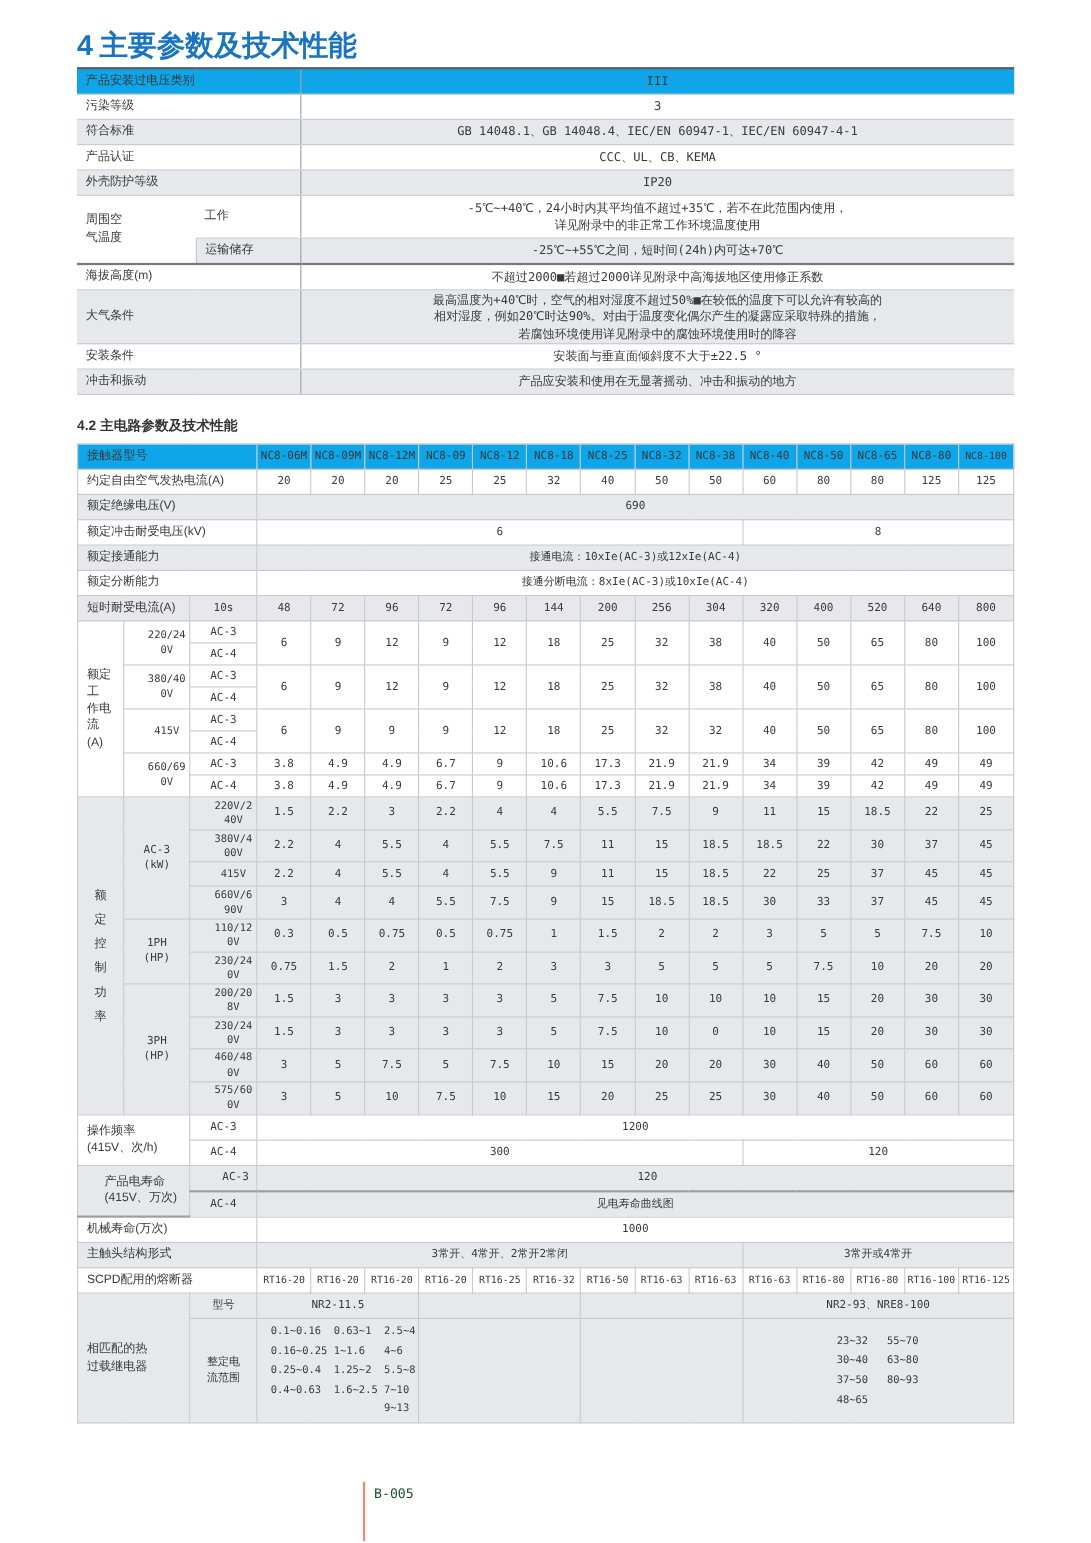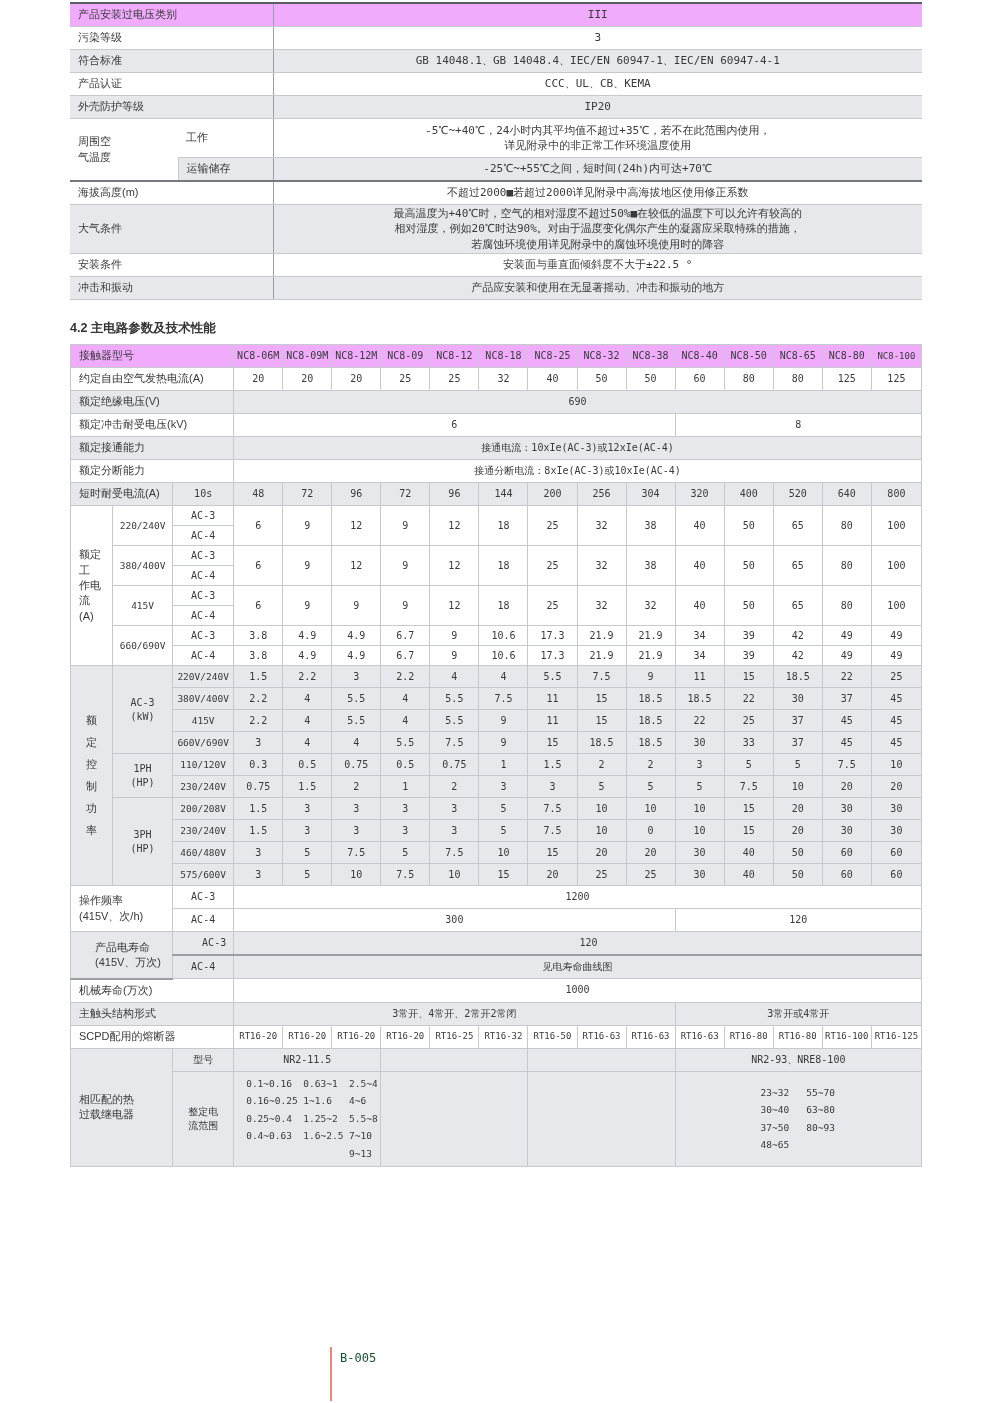--- a/index.html
+++ b/index.html
@@ -21,30 +21,30 @@
   
   .h1{margin:0;padding-top:24px;font-size:26px;font-weight:bold;color:#1b74be;}
   .h1 .num{margin-right:6px;}
   .h2{margin:20px 0 7px 0;font-size:12.5px;font-weight:bold;color:#333;}
 
   
   table{border-collapse:collapse;table-layout:fixed;width:852px;}
   td{vertical-align:middle;text-align:center;padding:1px 2px;line-height:1.4;
      font-size:10px;font-family:"DejaVu Sans Mono","Liberation Sans",sans-serif;
      border:1px solid #c6c9ce;word-wrap:break-word;}
-  tr.hd td{background:#f0abfc;}
+  tr.hd td{background:#0ea5e9;}
   tr.g td{background:#e7e8ec;}
   tr.w td{background:#ffffff;}
   td.lb{text-align:left;padding-left:8px;font-family:"Liberation Sans",sans-serif;font-size:11px;}
   td.vert{padding-left:2px;text-align:center;font-size:11px;line-height:2.0;}
   td.pre{white-space:pre;text-align:left;font-size:9.5px;line-height:1.85;}
   td.padL{padding-left:12px;}
   td.padR{padding-left:85px;}
   td.xs{font-size:9px;padding:1px 0;}
-  td.sm{font-size:9.5px;}
+  td.sm{font-size:9.5px;padding-left:20px;}
   tr.h17 td{height:17px;}
   tr.h19 td{height:19px;}
   tr.h20 td{height:20px;}
   tr.h46 td{height:46px;}
   tr.h36 td{height:36px;}
   tr.h92 td{height:92px;}
   tr.dkt td{border-top:2px solid #75797f;}
   tr.dkb td{border-bottom:2px solid #9b9ea3;padding-left:24px;}
 
   
@@ -62,20 +62,21 @@
   .footer-text{margin-left:8px;margin-top:4px;font-size:12px;color:#14532d;
                font-family:"DejaVu Sans Mono","Liberation Sans",sans-serif;}
 </style>
 </head>
 <body>
 
 <div class="page">
   <div class="content">
 
 
+    <h1 class="h1"><span class="num">4</span><span>主要参数及技术性能</span></h1>
 
 
     <table id="t41">
       <colgroup>
           <col style="width:108px">
           <col style="width:95px">
           <col style="width:649px">
         </colgroup>
       <tbody id="t41-body">
           <tr class="hd h20">

